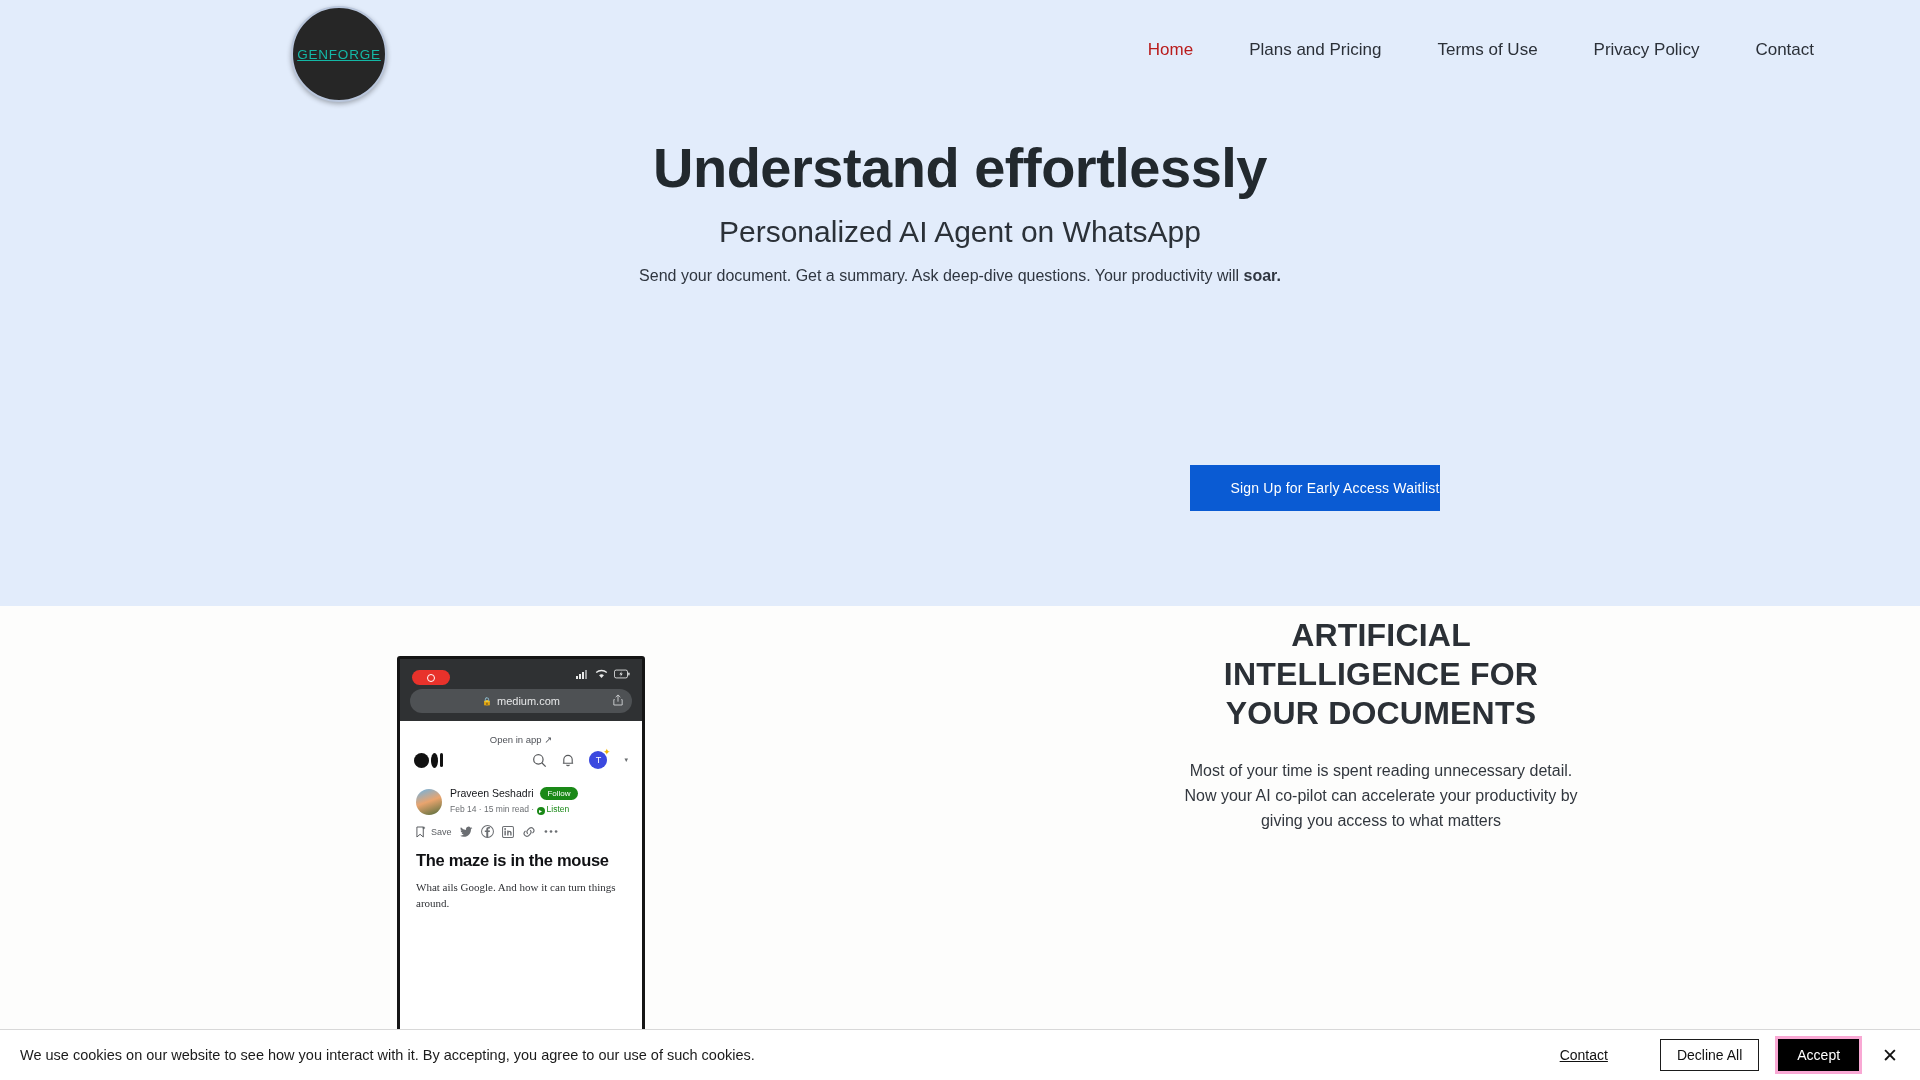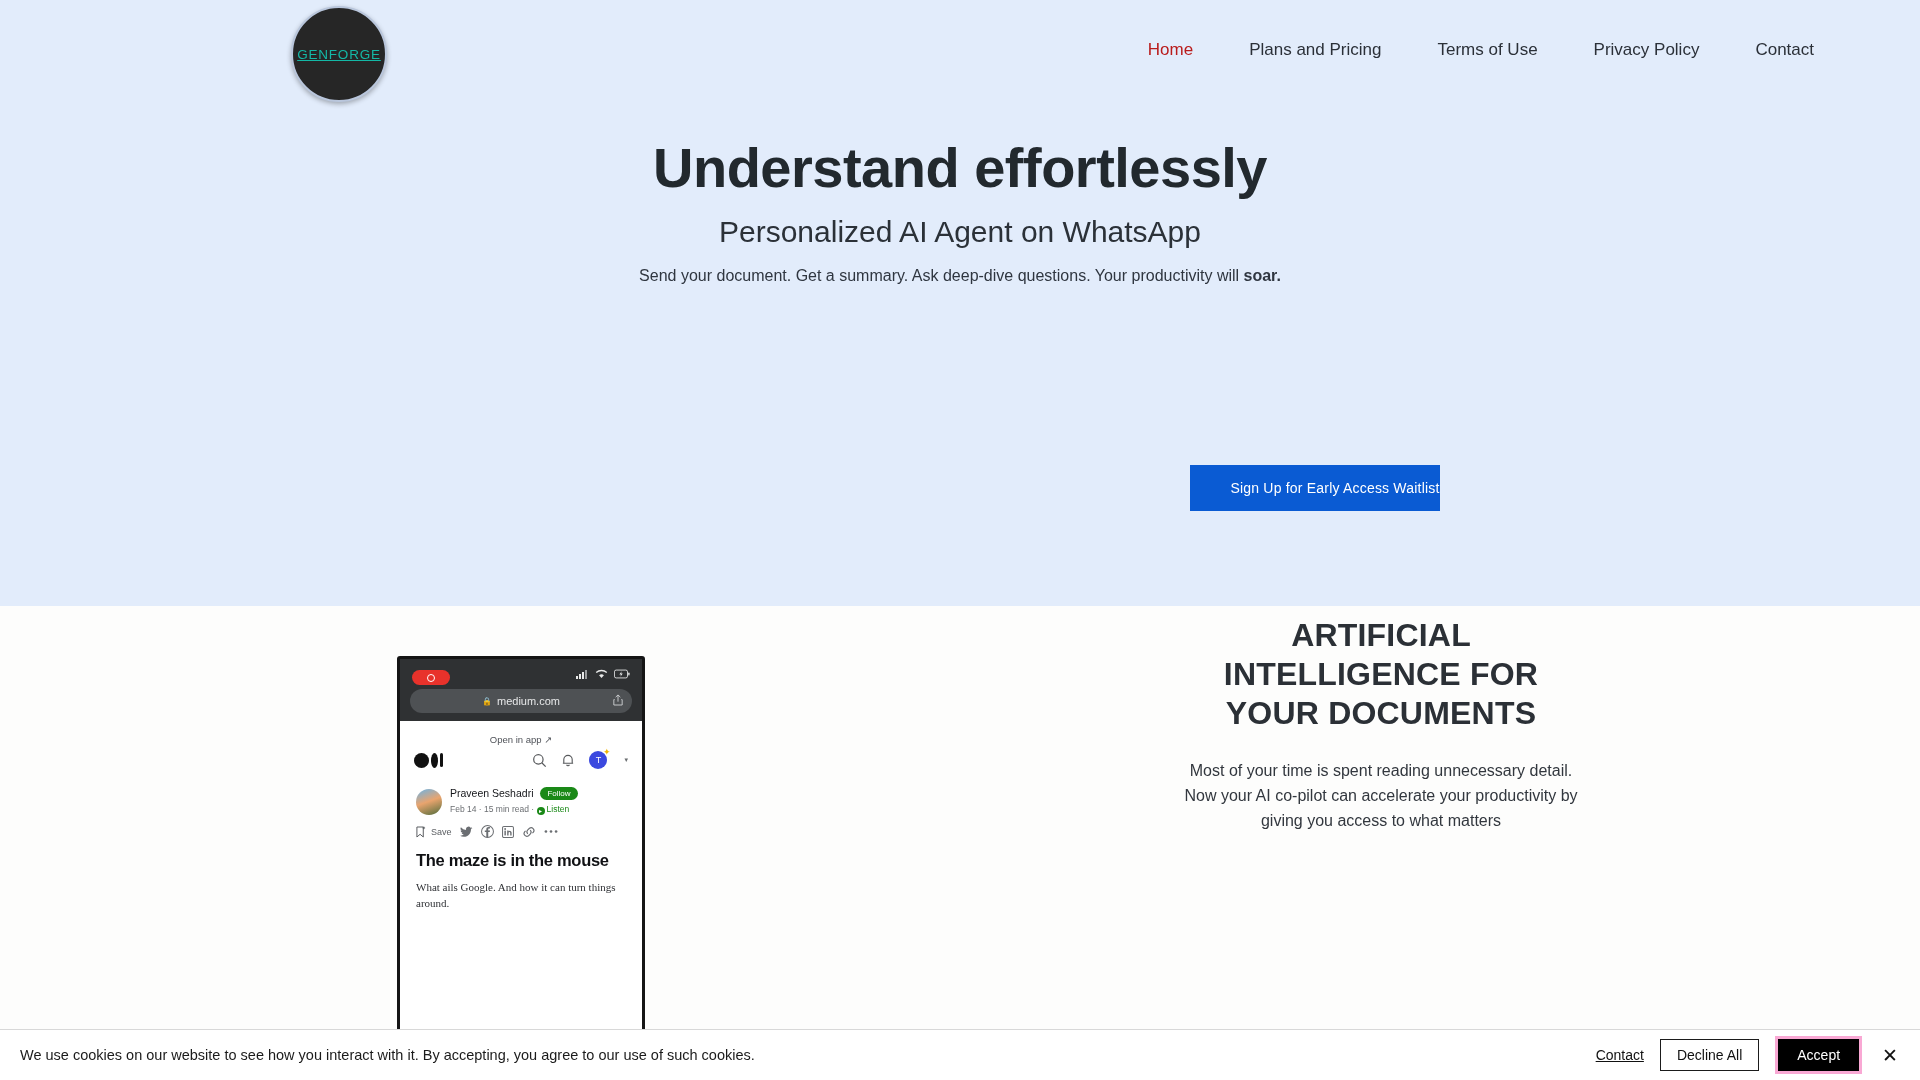--- a/index.html
+++ b/index.html
@@ -199,20 +199,21 @@
     margin-left: auto; display: flex; align-items: center; gap: 16px; margin-right: 18px;
   }
   .cookie-settings {
     font-size: 14px; color: #111; text-decoration: underline; cursor: pointer;
     background: none; border: none; font-family: "Liberation Sans", sans-serif;
   }
   .btn-decline {
     background: #ffffff; border: 1px solid #1b1b1b; color: #111;
     font-size: 14px; padding: 7px 16px; cursor: pointer;
     font-family: "Liberation Sans", sans-serif;
+    margin-left: 36px;
   }
   .btn-accept {
     background: #000000; border: 3px solid #f9a8d4; color: #ffffff;
     font-size: 14px; padding: 8px 19px; cursor: pointer;
     font-family: "Liberation Sans", sans-serif;
   }
   .cookie-close {
     background: none; border: none; font-size: 19px; color: #111; cursor: pointer;
     line-height: 1; padding: 0 4px;
   }

